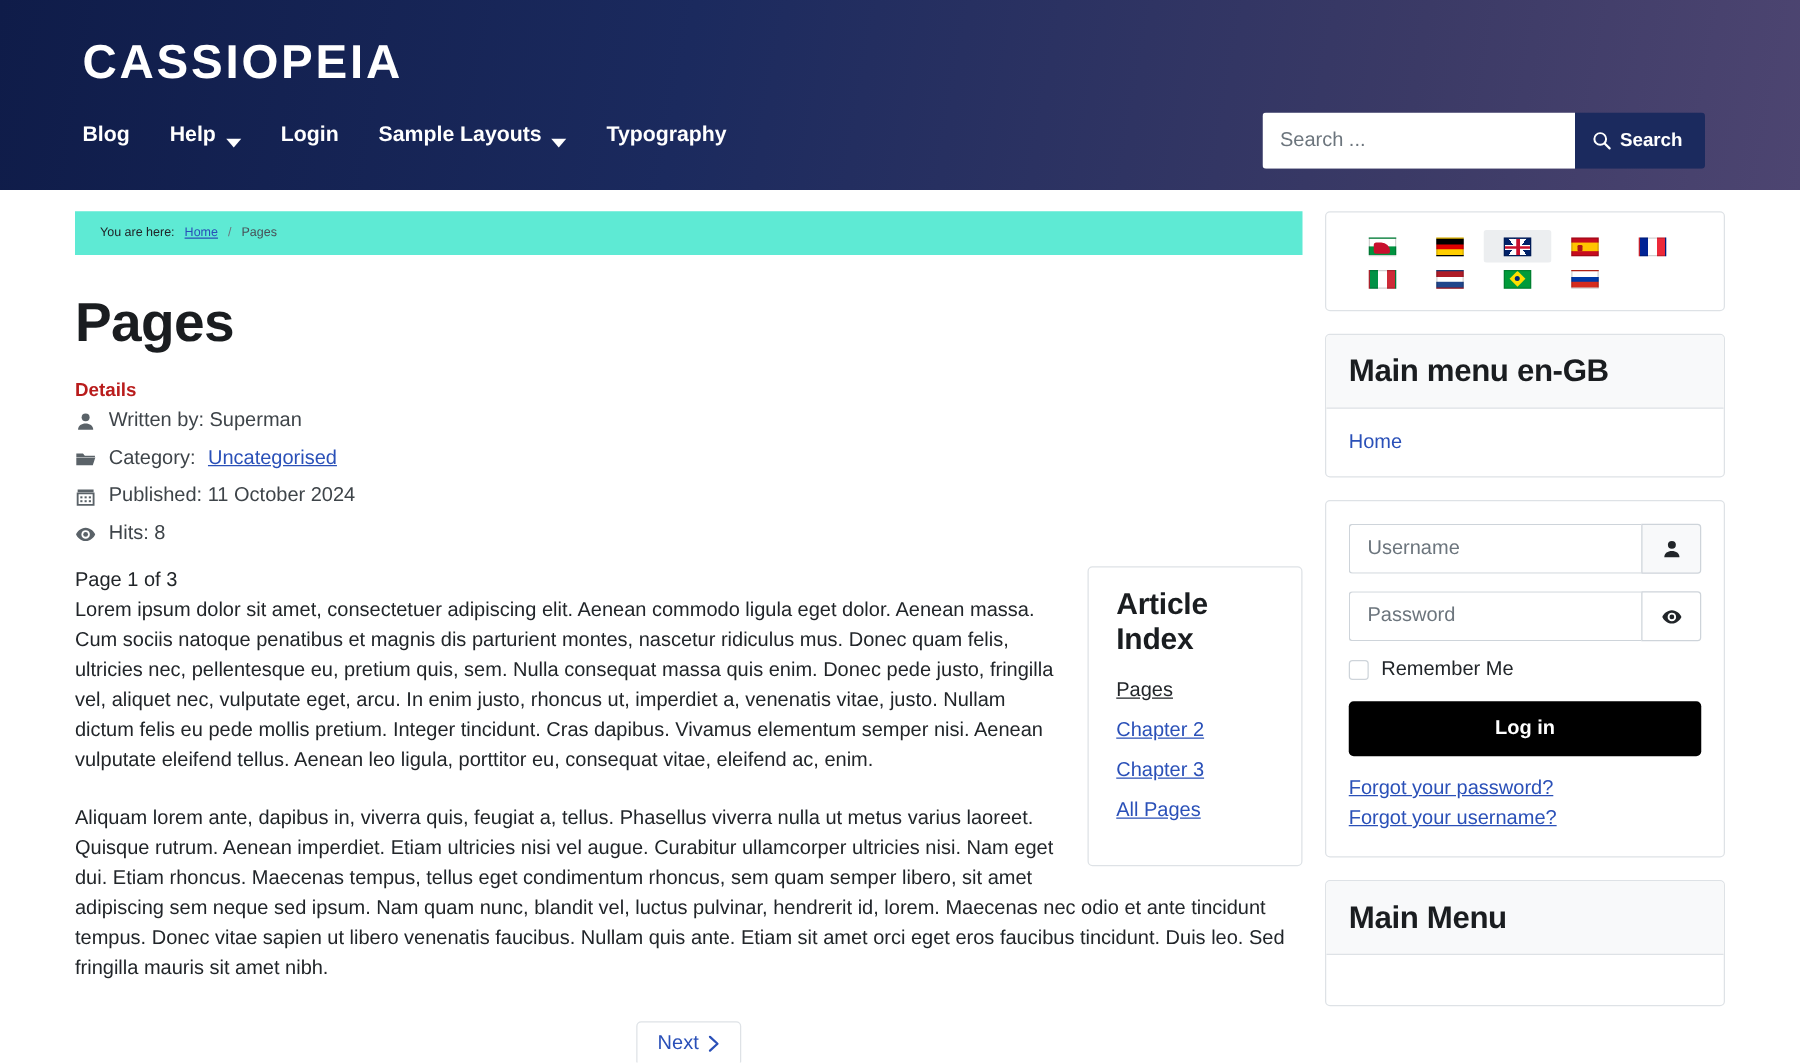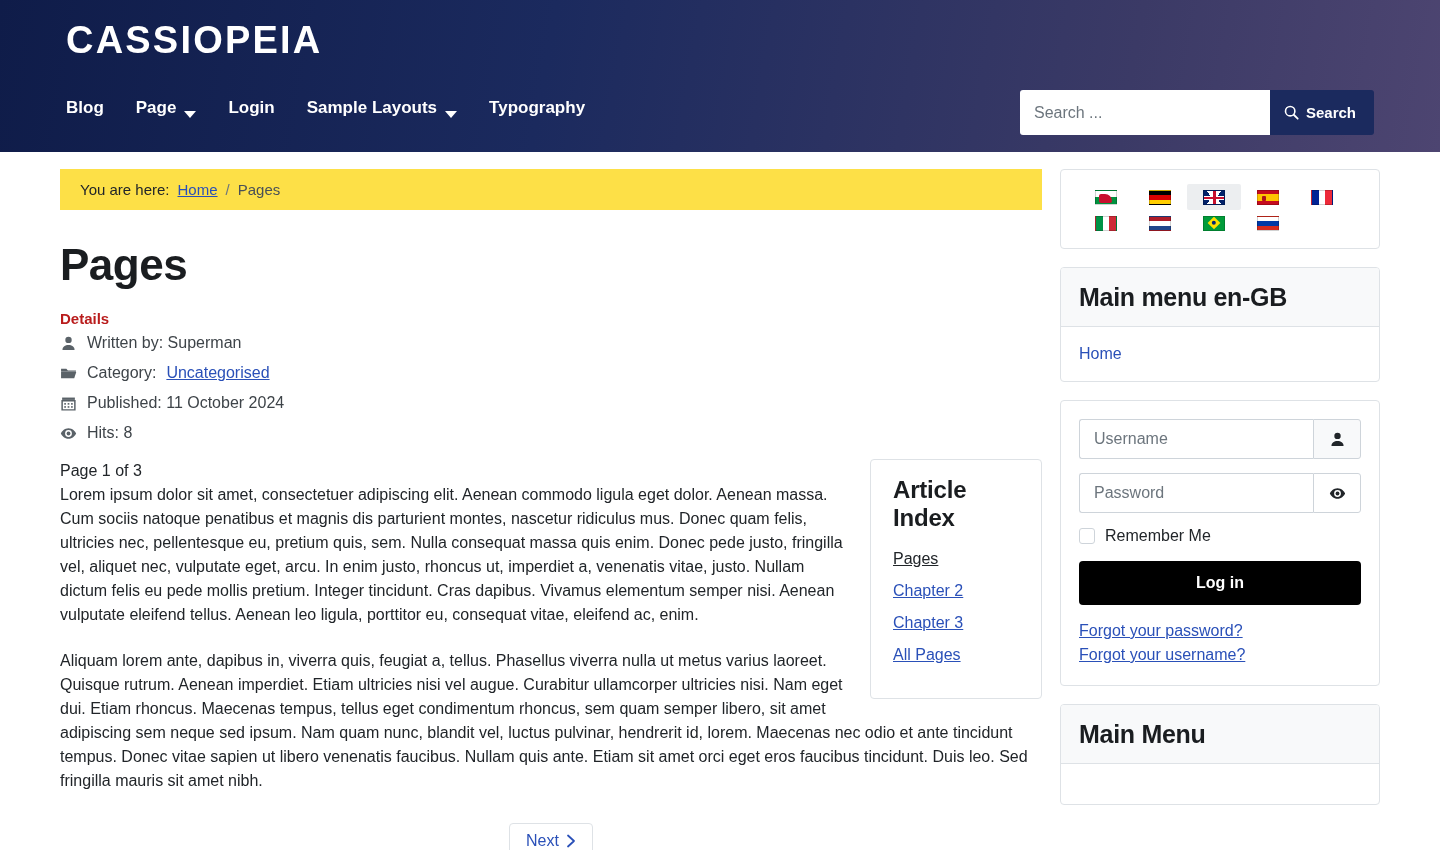--- a/index.html
+++ b/index.html
@@ -13,21 +13,21 @@
   }
 
   
   .site-header {
     height: 152px;
     background: linear-gradient(100deg, #0f1c49 0%, #1b2a5e 38%, #3b3a66 78%, #4d4571 100%);
     position: relative;
   }
   .brand {
     position: absolute;
-    left: 66px; top: 18px;
+    left: 66px; top: 28px;
     color: #fff;
     font-size: 38px;
     font-weight: bold;
     letter-spacing: 2.2px;
     line-height: 44px;
   }
   .navbar {
     position: absolute;
     left: 66px; top: 98px;
     display: flex;
@@ -46,21 +46,21 @@
   }
   .caret {
     width: 0; height: 0;
     border-left: 6px solid transparent;
     border-right: 6px solid transparent;
     border-top: 7px solid #fff;
     display: inline-block;
   }
   .search-wrap {
     position: absolute;
-    right: 66px; top: 90px;
+    right: 76px; top: 90px;
     display: flex;
     height: 45px;
     border-radius: 3px;
     overflow: hidden;
   }
   .search-input {
     width: 250px;
     border: 0;
     outline: none;
     padding: 0 14px;
@@ -88,23 +88,23 @@
   .page {
     display: flex;
     padding: 17px 60px 0 60px;
     gap: 18px;
   }
   .content-col { width: 988px; }
   .side-col { width: 320px; }
 
   
   .breadcrumb {
-    background: #fde047;
+    background: #5eead4;
     padding: 12px 20px;
-    font-size: 15px;
+    font-size: 10px;
     color: #495057;
     display: flex;
     align-items: flex-start;
     gap: 8px;
   }
   .bc-label { color: #212529; }
   .bc-link { color: #2a50b8; text-decoration: underline; cursor: pointer; }
   .bc-sep { color: #6c757d; }
   .bc-current { color: #495057; }
 
@@ -304,21 +304,21 @@
 <body>
 
 <header class="site-header">
   <div class="brand">CASSIOPEIA</div>
 
   <nav class="navbar">
     <div class="nav-item">
       <span>Blog</span>
     </div>
     <div class="nav-item">
-      <span>Page</span>
+      <span>Help</span>
       <span class="caret"></span>
     </div>
     <div class="nav-item">
       <span>Login</span>
     </div>
     <div class="nav-item">
       <span>Sample Layouts</span>
       <span class="caret"></span>
     </div>
     <div class="nav-item">

